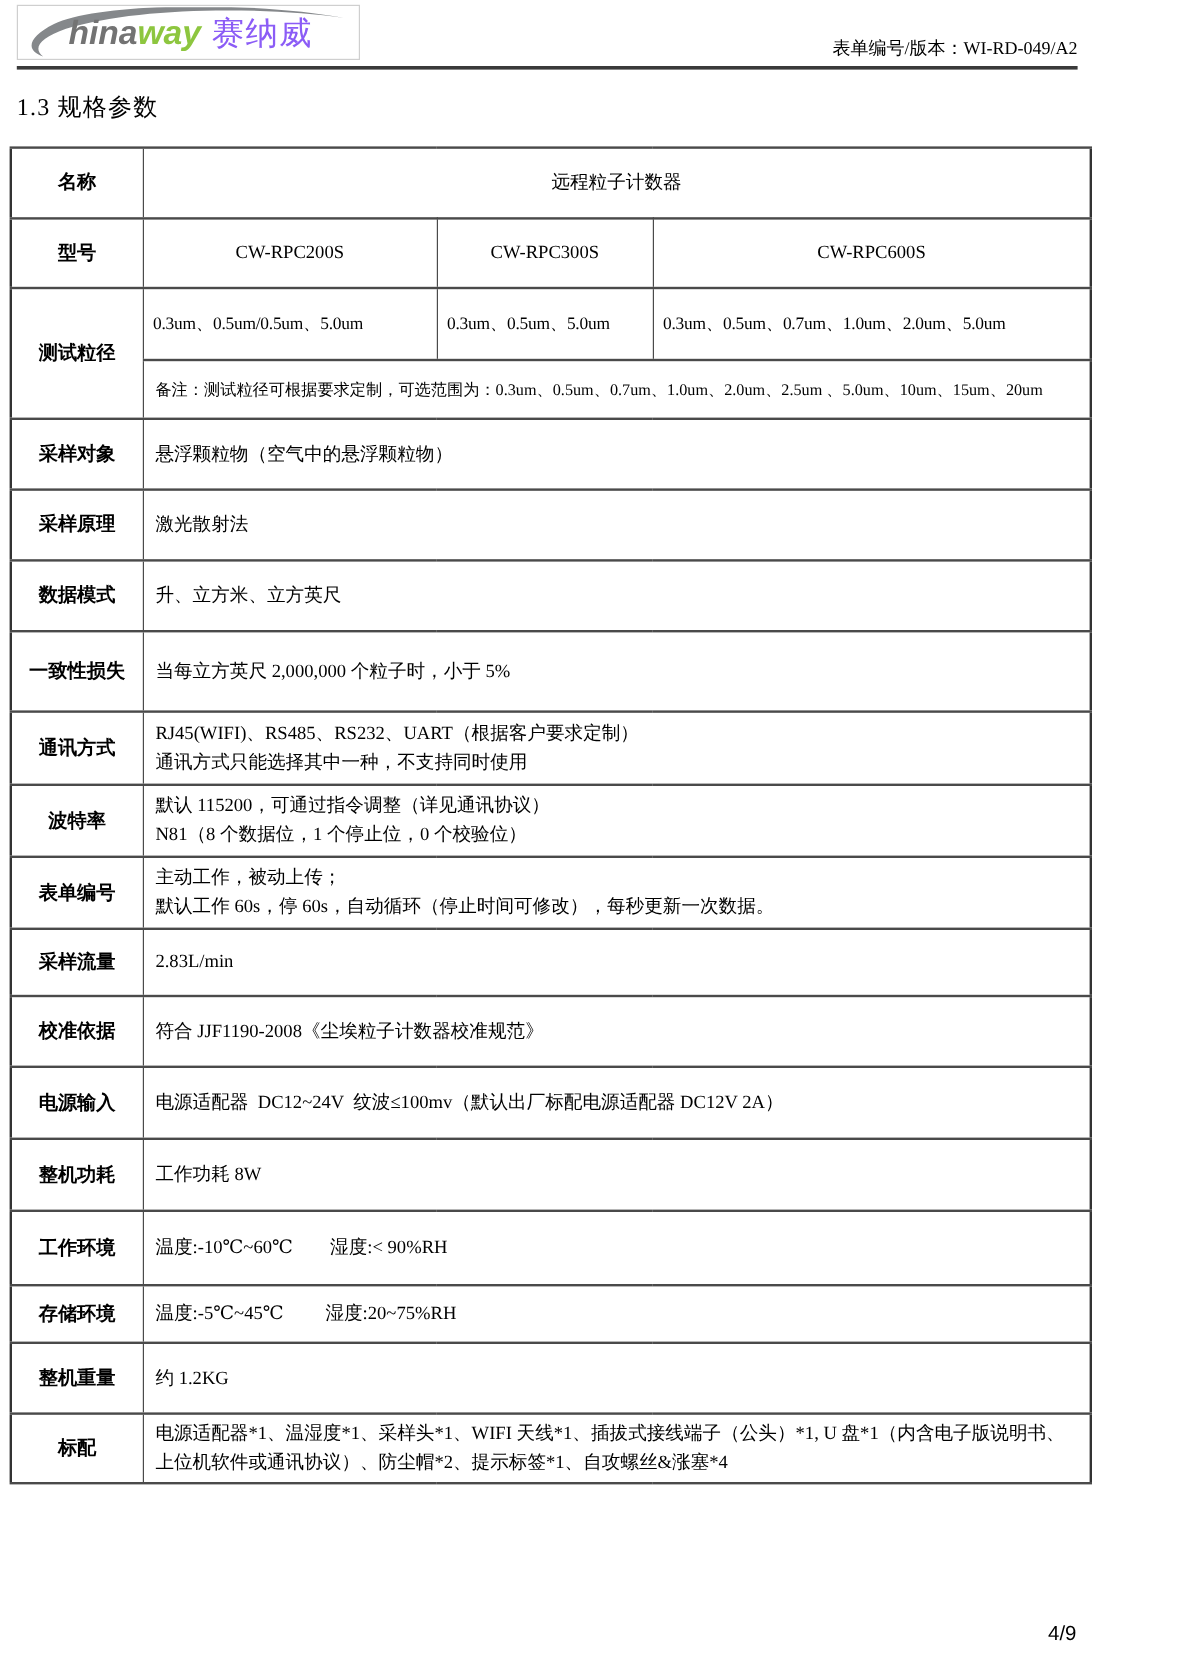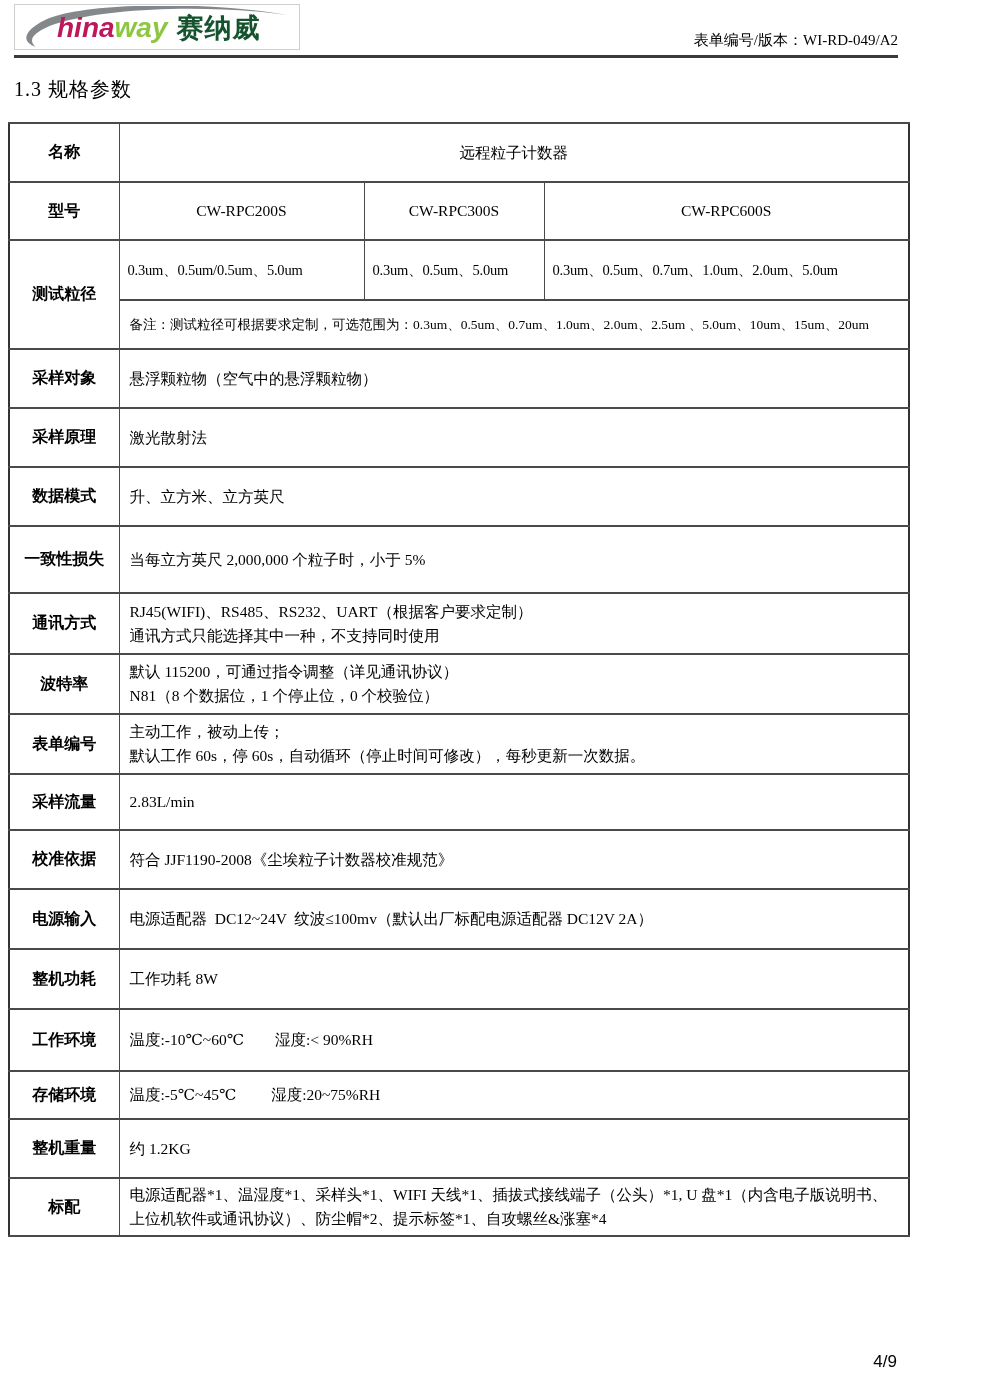--- a/index.html
+++ b/index.html
@@ -15,23 +15,23 @@
   
   .logo-box{
     position:absolute;left:14px;top:4px;width:284px;height:44px;
     border:1px solid #cfcfcf;background:#fff;
   }
   .logo-swoosh{position:absolute;left:2px;top:1px;}
   .logo-text{
     position:absolute;left:42px;bottom:3px;white-space:nowrap;
     font-family:"Liberation Sans","DejaVu Sans",sans-serif;
   }
-  .logo-hina{font-size:28px;font-weight:800;font-style:italic;color:#be185d;letter-spacing:0px;}
+  .logo-hina{font-size:28px;font-weight:800;font-style:italic;color:#737373;letter-spacing:0px;}
   .logo-way{font-size:28px;font-weight:700;font-style:italic;color:#8dc63f;}
-  .logo-cn{font-size:27px;font-weight:700;color:#14532d;margin-left:9px;letter-spacing:1px;}
+  .logo-cn{font-size:27px;font-weight:400;color:#8b5cf6;margin-left:9px;letter-spacing:1px;}
   .form-no{
     position:absolute;right:102px;top:31px;
     font-size:15px;color:#000;white-space:nowrap;
   }
   .header-rule{
     position:absolute;left:14px;top:55px;width:884px;height:3px;background:#3a3a3a;
   }
 
   
   .sec-title{

